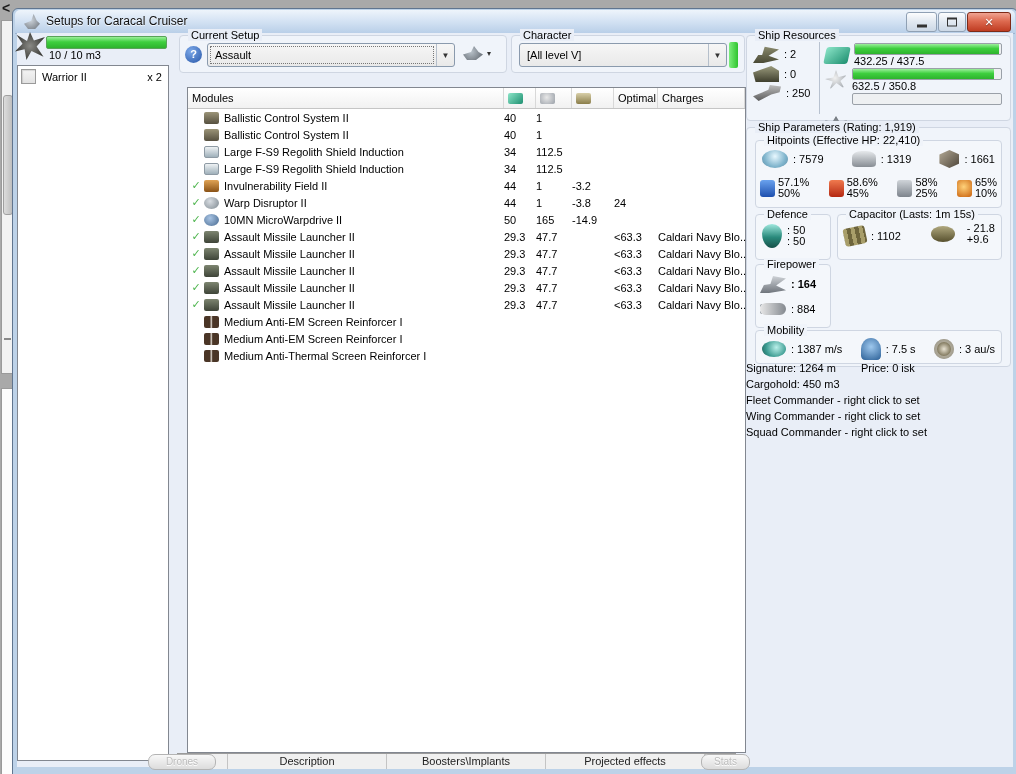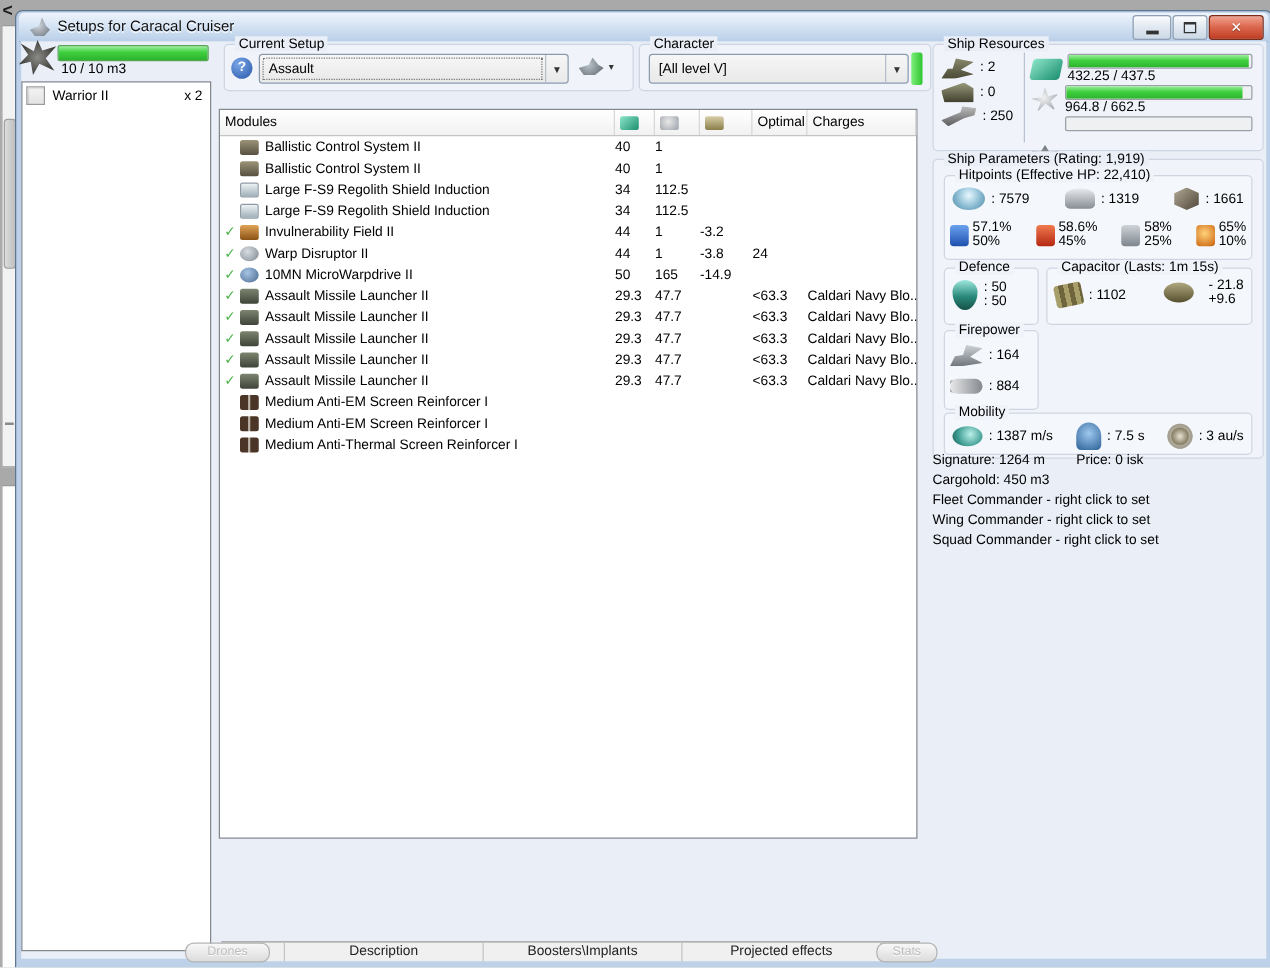--- a/index.html
+++ b/index.html
@@ -48,21 +48,21 @@
   .combo .cval{flex:1;padding:2px 4px;margin:2px;border:1px dotted #777;white-space:nowrap;overflow:hidden;}
   .combo .cval.nofocus{border-color:transparent;}
   .combo .carrow{width:17px;align-self:stretch;display:flex;align-items:center;justify-content:center;border-left:1px solid #b5bfcb;color:#333;font-size:8px;}
   .help-icon{position:absolute;width:17px;height:17px;border-radius:50%;background:radial-gradient(circle at 35% 30%,#7aa7e8,#2857a8);color:#fff;font-weight:bold;font-size:11px;text-align:center;line-height:17px;cursor:pointer;}
   .shipsel{position:absolute;display:flex;align-items:center;gap:4px;cursor:pointer;}
   .shipsel .shipglyph{width:20px;height:14px;background:radial-gradient(circle at 40% 40%,#b9c2ca,#5a6068);clip-path:polygon(0 60%,40% 42%,55% 0,78% 42%,100% 60%,65% 100%,20% 100%);}
   .shipsel .caret{font-size:8px;color:#333;}
   .char-indicator{position:absolute;width:9px;height:26px;border-radius:2px;background:linear-gradient(90deg,#7dee7d,#2ec42e);}
 
   
-  #modpanel{position:absolute;left:158px;top:54px;width:559px;height:584px;background:#fff;border:1px solid #828790;box-sizing:border-box;}
+  #modpanel{position:absolute;left:170px;top:54px;width:559px;height:666px;background:#fff;border:1px solid #828790;box-sizing:border-box;}
   .mgrid{display:grid;grid-template-columns:16px 20px 280px 32px 36px 42px 44px auto;align-items:center;}
   #modheader{height:20px;background:linear-gradient(#ffffff,#f1f1f1);border-bottom:1px solid #c5c5c5;}
   #modheader span{display:flex;align-items:center;height:20px;padding-left:4px;border-right:1px solid #d8d8d8;box-sizing:border-box;}
   #modheader .h-name{grid-column:1/4;}
   .hic{width:15px;height:11px;border-radius:2px;display:inline-block;}
   .hic-cpu{background:linear-gradient(135deg,#8ce5c8,#1d8f70);}
   .hic-pg{background:radial-gradient(circle at 45% 40%,#e8e8e8,#9aa0a8);}
   .hic-cap{background:linear-gradient(#d8cfa8,#8a7d4a);}
   .mrow{height:17px;cursor:default;}
   .mrow span{white-space:nowrap;overflow:hidden;}
@@ -391,21 +391,21 @@
                 </div>
               <div>432.25 / 437.5</div>
             </div>
           </div>
           <div class="stat-line">
               <span class="ic-pg sic"></span>
             <div style="flex:1;">
               <div class="bar">
                   <i style="width: 95.5%;"></i>
                 </div>
-              <div>964.8 / 662.5</div>
+              <div>632.5 / 350.8</div>
             </div>
           </div>
           <div class="stat-line">
               <span class="ic-dronebw sic"></span>
             <div style="flex:1;">
               <div class="bar">
                   <i style="width: 0%;"></i>
                 </div>
               <div style="display:flex;justify-content:space-between;margin-top:40px;">
                 <span>0 / 10</span>
@@ -488,21 +488,21 @@
             <span class="ic-shell"></span>
             <span class="rvals">
                 <span>- 21.8</span>
                 <span>+9.6</span>
               </span>
           </div>
         </div>
 
         <div class="gbox" style="left:8px;top:136px;width:74px;height:62px;background:#f4f7fb;">
           <span class="glabel" style="background:#f0f4fa;">Firepower</span>
-          <div class="stat-line" style="position:absolute;left:4px;top:10px;">
+          <div class="stat-line" style="position:absolute;left:4px;top:10px;font-weight:bold;">
               <span class="ic-fpturret"></span>
               <span>: 164</span>
             </div>
           <div class="stat-line" style="position:absolute;left:4px;top:38px;">
               <span class="ic-missile"></span>
               <span>: 884</span>
             </div>
         </div>
 
 

